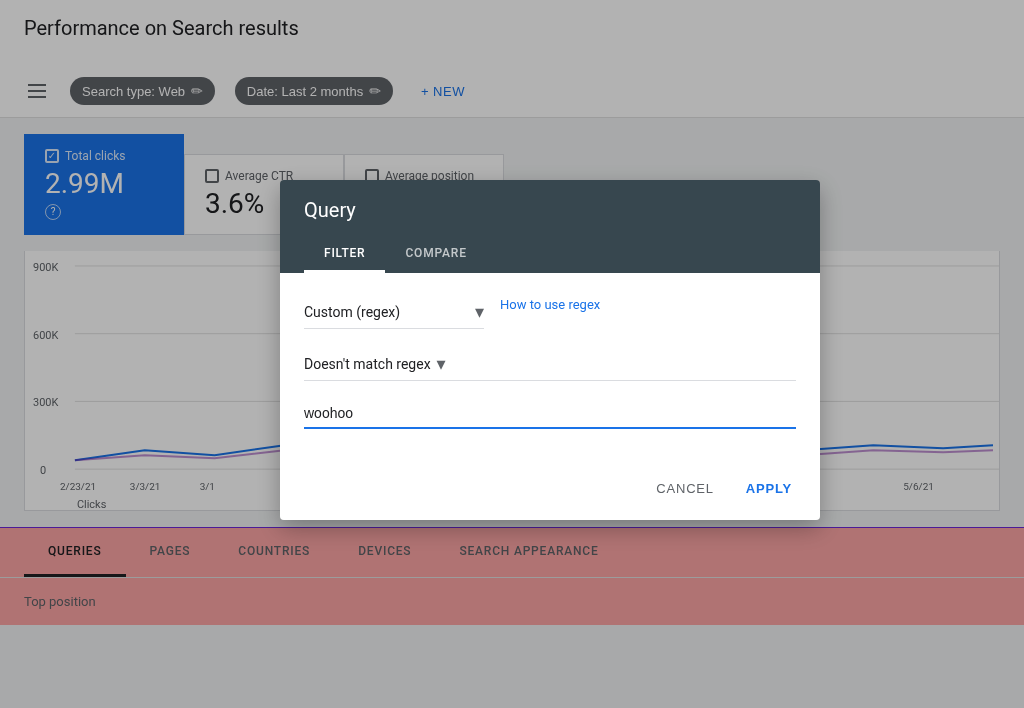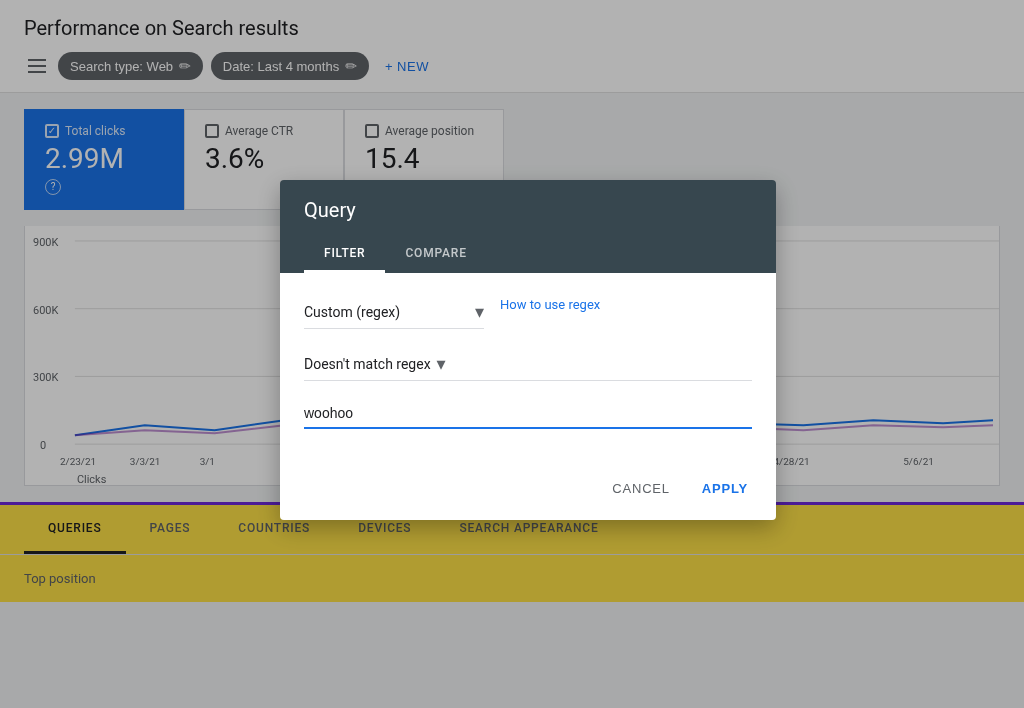--- a/index.html
+++ b/index.html
@@ -20,22 +20,23 @@
     }
     .page-title {
       font-size: 20px;
       font-weight: 400;
       color: #202124;
       padding-bottom: 12px;
     }
     .toolbar {
       display: flex;
       align-items: center;
-      gap: 8px;
+      gap: 20px;
       padding-bottom: 12px;
+      margin-top: 25px;
     }
     .filter-icon-btn {
       background: none;
       border: none;
       cursor: pointer;
       padding: 4px;
       display: flex;
       align-items: center;
     }
     .filter-chip {
@@ -89,20 +90,21 @@
       border-color: #1a73e8;
     }
     .metric-card.active-purple {
       background: #4a148c;
       color: #fff;
       border-color: #4a148c;
     }
     .metric-card.inactive {
       background: #fff;
       color: #5f6368;
+      margin-top: 20px;
     }
     .metric-label {
       font-size: 12px;
       font-weight: 400;
       display: flex;
       align-items: center;
       gap: 6px;
       margin-bottom: 6px;
     }
     .metric-value {
@@ -157,22 +159,22 @@
       position: relative;
       overflow: hidden;
     }
     .chart-canvas {
       width: 100%;
       height: 100%;
     }
 
     
     .tabs-section {
-      background: #fde047;
-      border-top: 3px solid #6d28d9;
+      background: #fca5a5;
+      border-top: 1px solid #6d28d9;
       margin-top: 12px;
     }
     .tabs-bar {
       display: flex;
       padding: 0 24px;
       border-bottom: 1px solid #e0e0e0;
     }
     .tab-item {
       padding: 16px 24px;
       font-size: 12px;
@@ -199,21 +201,21 @@
       top: 0; left: 0; right: 0; bottom: 0;
       background: rgba(0,0,0,0.3);
       z-index: 10;
     }
 
     
     .modal-container {
       position: fixed;
       top: 180px;
       left: 280px;
-      width: 496px;
+      width: 540px;
       background: transparent;
       z-index: 20;
       border-radius: 4px;
       overflow: hidden;
       box-shadow: 0 8px 24px rgba(0,0,0,0.3);
     }
     .modal-header {
       background: #37474f;
       color: #fff;
       padding: 18px 24px 0 24px;
@@ -342,21 +344,21 @@
         <rect y="0" width="18" height="2" fill="#5f6368"></rect>
         <rect y="6" width="18" height="2" fill="#5f6368"></rect>
         <rect y="12" width="18" height="2" fill="#5f6368"></rect>
       </svg>
     </button>
     <button class="filter-chip">
       <span>Search type: Web</span>
       <span class="pencil-icon">✏</span>
     </button>
     <button class="filter-chip">
-      <span>Date: Last 4 months</span>
+      <span>Date: Last 2 months</span>
       <span class="pencil-icon">✏</span>
     </button>
     <button class="new-btn">+ NEW</button>
   </div>
 </div>
 
 <div class="metrics-section">
   <div class="metric-card active-blue">
     <div class="metric-label">
       <span class="checkbox-icon checked"></span>

